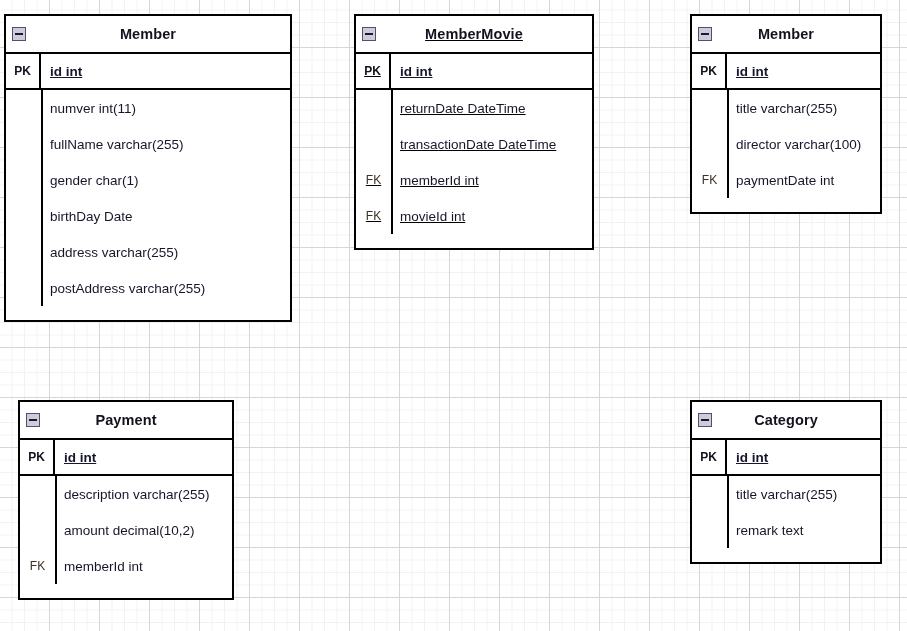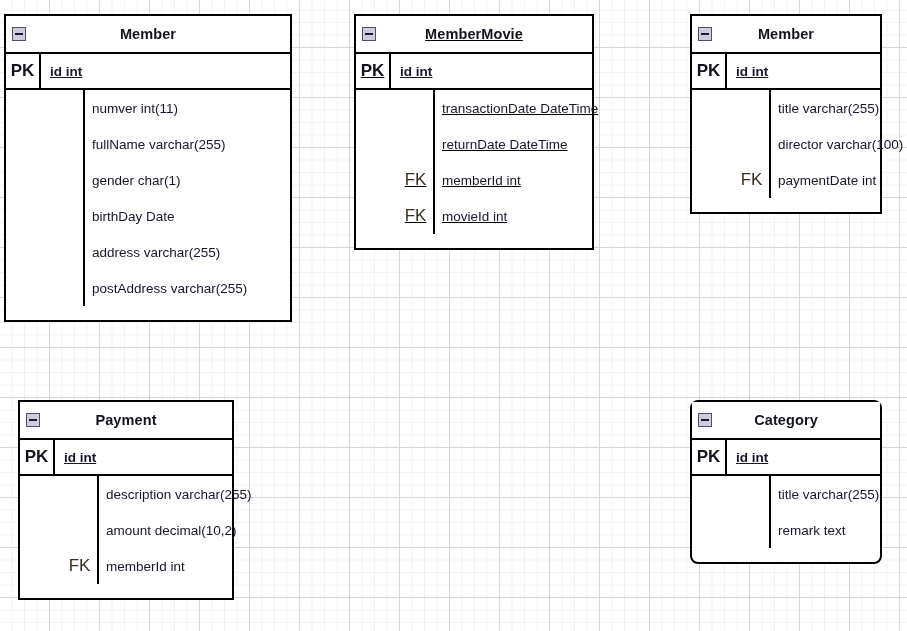--- a/index.html
+++ b/index.html
@@ -87,36 +87,35 @@
   .pk-row {
     display: flex;
     height: 36px;
     border-bottom: 2px solid #000000;
     box-sizing: border-box;
   }
 
   .attr-body {
     position: relative;
     padding-bottom: 14px;
-    margin-left: 42px;
   }
 
   .attr-row {
     display: flex;
     height: 36px;
     box-sizing: border-box;
   }
 
   .cell-key {
     flex: 0 0 auto;
     display: flex;
     align-items: center;
     justify-content: center;
     box-sizing: border-box;
-    font-size: 17px;
+    font-size: 12px;
     color: #13131f;
   }
 
   .pk-row .cell-key {
     font-weight: bold;
     color: #13131f;
     border-right: 2px solid #000000;
   }
 
   .attr-row .cell-key {
@@ -196,27 +195,27 @@
         <span class="entity-title">MemberMovie</span>
       </div>
       <div class="pk-row">
         <div class="cell-key" style="width: 35px;">PK</div>
         <div class="cell-name">id int</div>
       </div>
       <div class="attr-body">
         <div class="body-divider" style="left: 35px;"></div>
         <div class="attr-row">
           <div class="cell-key" style="width: 35px;"></div>
+          <div class="cell-name">returnDate DateTime</div>
+        </div>
+        <div class="attr-row">
+          <div class="cell-key" style="width: 35px;"></div>
           <div class="cell-name">transactionDate DateTime</div>
         </div>
         <div class="attr-row">
-          <div class="cell-key" style="width: 35px;"></div>
-          <div class="cell-name">returnDate DateTime</div>
-        </div>
-        <div class="attr-row">
           <div class="cell-key" style="width: 35px;">FK</div>
           <div class="cell-name">memberId int</div>
         </div>
         <div class="attr-row">
           <div class="cell-key" style="width: 35px;">FK</div>
           <div class="cell-name">movieId int</div>
         </div>
       </div>
     </div>
     <div class="entity" style="left: 690px; top: 14px; width: 192px;">
@@ -262,21 +261,21 @@
         <div class="attr-row">
           <div class="cell-key" style="width: 35px;"></div>
           <div class="cell-name">amount decimal(10,2)</div>
         </div>
         <div class="attr-row">
           <div class="cell-key" style="width: 35px;">FK</div>
           <div class="cell-name">memberId int</div>
         </div>
       </div>
     </div>
-    <div class="entity" style="left: 690px; top: 400px; width: 192px; border-radius: 8px;">
+    <div class="entity" style="left: 690px; top: 400px; width: 192px;">
       <div class="entity-header">
         <span class="collapse-icon"></span>
         <span class="entity-title">Category</span>
       </div>
       <div class="pk-row">
         <div class="cell-key" style="width: 35px;">PK</div>
         <div class="cell-name">id int</div>
       </div>
       <div class="attr-body">
         <div class="body-divider" style="left: 35px;"></div>

